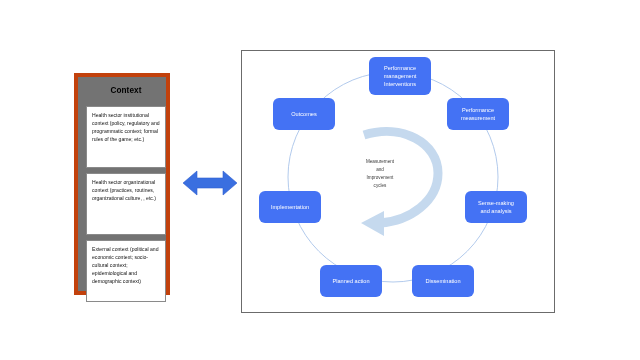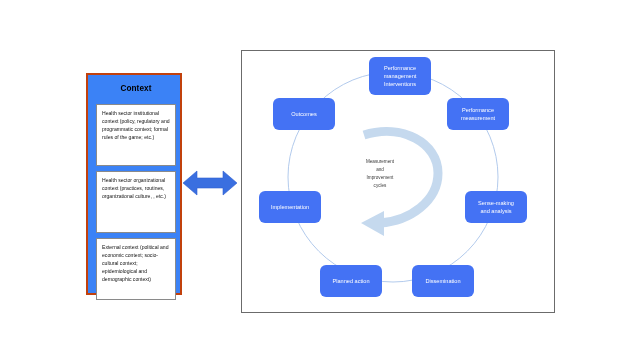--- a/index.html
+++ b/index.html
@@ -12,27 +12,27 @@
     height: 360px;
     position: relative;
     overflow: hidden;
     font-family: "Liberation Sans", sans-serif;
     color: #000000;
   }
 
   
   #context-panel {
     position: absolute;
-    left: 86px;
+    left: 74px;
     top: 73px;
     width: 96px;
     height: 222px;
     box-sizing: border-box;
-    border: 2px solid #c2410c;
-    background: #3b82f6;
+    border: 4px solid #c2410c;
+    background: #737373;
   }
   #context-title {
     position: absolute;
     left: 0;
     top: 9px;
     width: 96px;
     text-align: center;
     font-size: 8.2px;
     font-weight: bold;
     letter-spacing: .1px;

